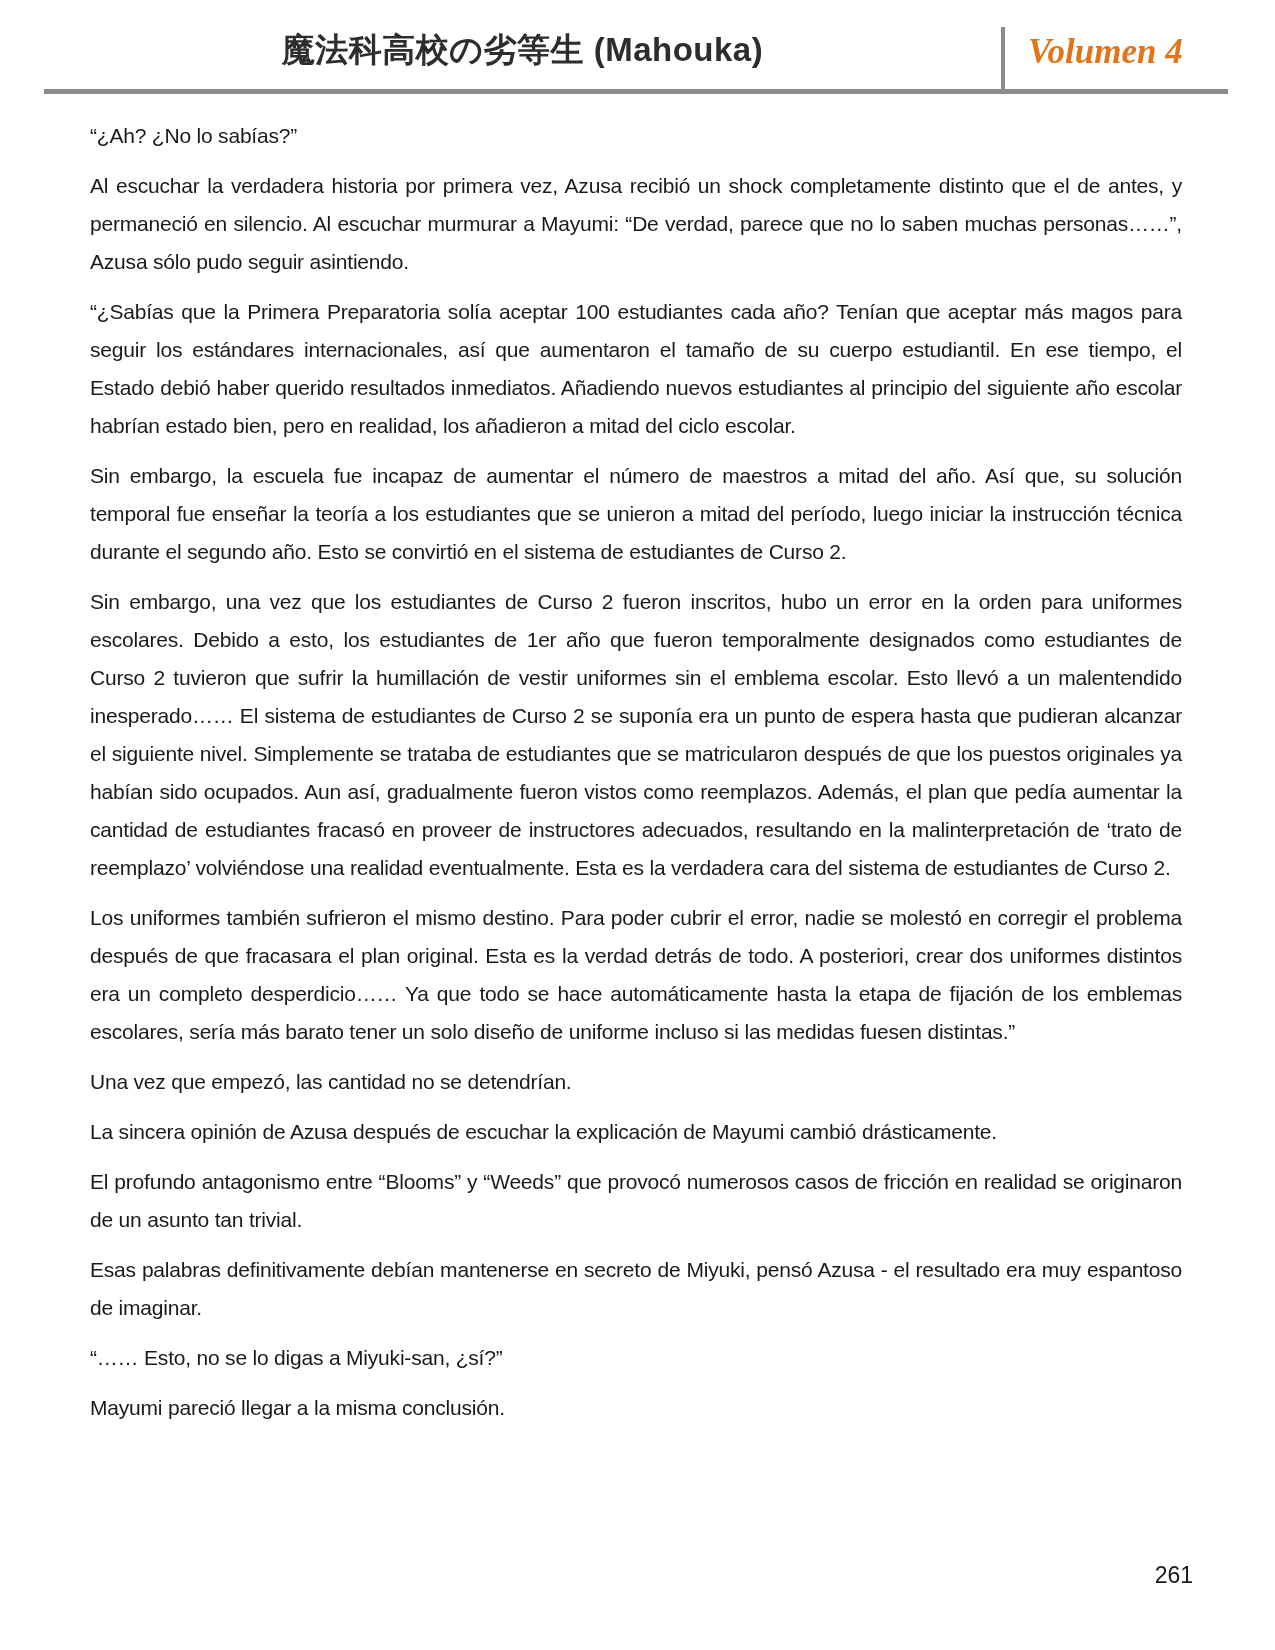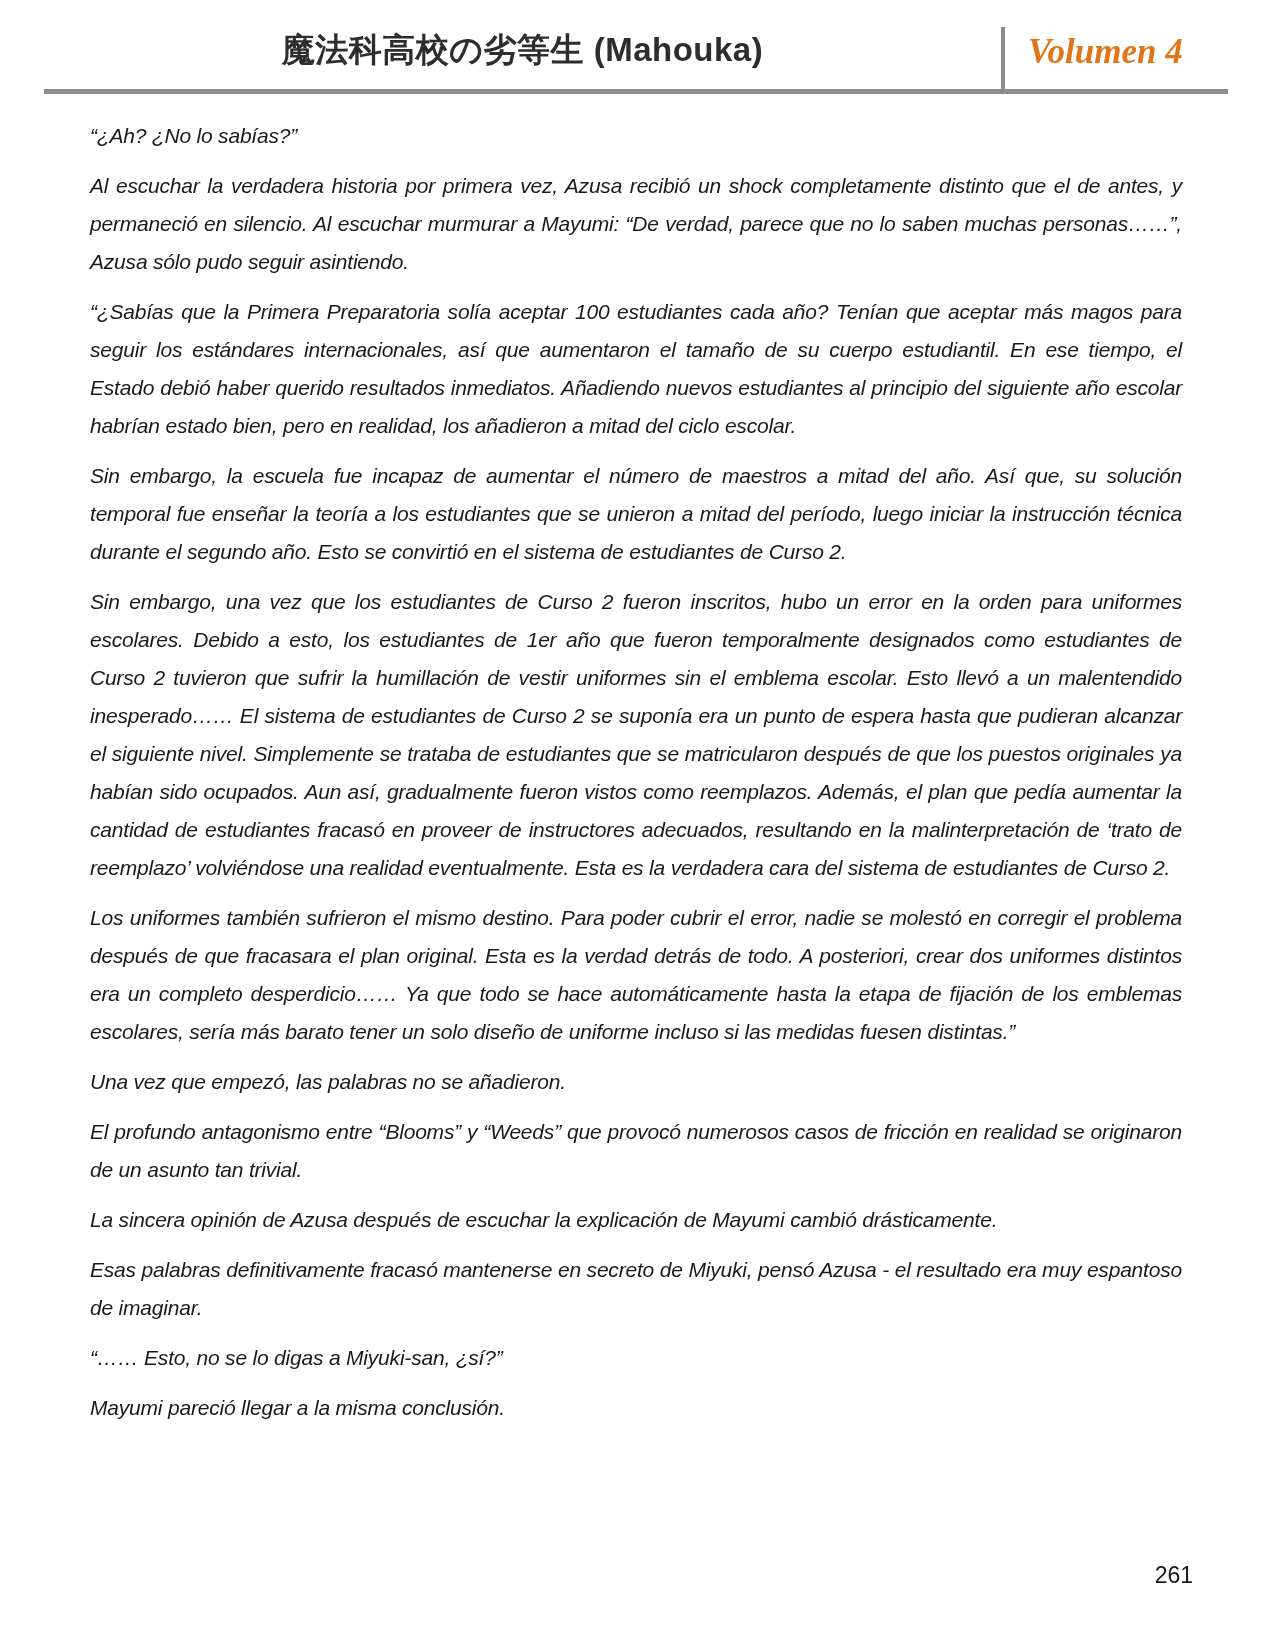--- a/index.html
+++ b/index.html
@@ -65,21 +65,20 @@
     left: 90px;
     width: 1092px;
   }
   .content p {
     margin: 0 0 12px 0;
     font-size: 21px;
     line-height: 38px;
     letter-spacing: -0.2px;
     text-align: justify;
     color: #1a1a1a;
-    font-style: italic;
   }
   
   .page-number {
     position: absolute;
     top: 1562px;
     right: 93px;
     font-size: 23px;
     color: #1a1a1a;
   }
 </style>
@@ -95,24 +94,24 @@
     <div class="header-rule"></div>
   </header>
 
   <main class="content">
     <p>“¿Ah? ¿No lo sabías?”</p>
     <p>Al escuchar la verdadera historia por primera vez, Azusa recibió un shock completamente distinto que el de antes, y permaneció en silencio. Al escuchar murmurar a Mayumi: “De verdad, parece que no lo saben muchas personas……”, Azusa sólo pudo seguir asintiendo.</p>
     <p>“¿Sabías que la Primera Preparatoria solía aceptar 100 estudiantes cada año? Tenían que aceptar más magos para seguir los estándares internacionales, así que aumentaron el tamaño de su cuerpo estudiantil. En ese tiempo, el Estado debió haber querido resultados inmediatos. Añadiendo nuevos estudiantes al principio del siguiente año escolar habrían estado bien, pero en realidad, los añadieron a mitad del ciclo escolar.</p>
     <p>Sin embargo, la escuela fue incapaz de aumentar el número de maestros a mitad del año. Así que, su solución temporal fue enseñar la teoría a los estudiantes que se unieron a mitad del período, luego iniciar la instrucción técnica durante el segundo año. Esto se convirtió en el sistema de estudiantes de Curso 2.</p>
     <p>Sin embargo, una vez que los estudiantes de Curso 2 fueron inscritos, hubo un error en la orden para uniformes escolares. Debido a esto, los estudiantes de 1er año que fueron temporalmente designados como estudiantes de Curso 2 tuvieron que sufrir la humillación de vestir uniformes sin el emblema escolar. Esto llevó a un malentendido inesperado…… El sistema de estudiantes de Curso 2 se suponía era un punto de espera hasta que pudieran alcanzar el siguiente nivel. Simplemente se trataba de estudiantes que se matricularon después de que los puestos originales ya habían sido ocupados. Aun así, gradualmente fueron vistos como reemplazos. Además, el plan que pedía aumentar la cantidad de estudiantes fracasó en proveer de instructores adecuados, resultando en la malinterpretación de ‘trato de reemplazo’ volviéndose una realidad eventualmente. Esta es la verdadera cara del sistema de estudiantes de Curso 2.</p>
     <p>Los uniformes también sufrieron el mismo destino. Para poder cubrir el error, nadie se molestó en corregir el problema después de que fracasara el plan original. Esta es la verdad detrás de todo. A posteriori, crear dos uniformes distintos era un completo desperdicio…… Ya que todo se hace automáticamente hasta la etapa de fijación de los emblemas escolares, sería más barato tener un solo diseño de uniforme incluso si las medidas fuesen distintas.”</p>
-    <p>Una vez que empezó, las palabras no se añadieron.</p>
+    <p>Una vez que empezó, las cantidad no se detendrían.</p>
+    <p>La sincera opinión de Azusa después de escuchar la explicación de Mayumi cambió drásticamente.</p>
     <p>El profundo antagonismo entre “Blooms” y “Weeds” que provocó numerosos casos de fricción en realidad se originaron de un asunto tan trivial.</p>
-    <p>La sincera opinión de Azusa después de escuchar la explicación de Mayumi cambió drásticamente.</p>
-    <p>Esas palabras definitivamente fracasó mantenerse en secreto de Miyuki, pensó Azusa - el resultado era muy espantoso de imaginar.</p>
+    <p>Esas palabras definitivamente debían mantenerse en secreto de Miyuki, pensó Azusa - el resultado era muy espantoso de imaginar.</p>
     <p>“…… Esto, no se lo digas a Miyuki-san, ¿sí?”</p>
     <p>Mayumi pareció llegar a la misma conclusión.</p>
   </main>
 
   <footer>
     <span class="page-number">261</span>
   </footer>
 
 </div>
 

